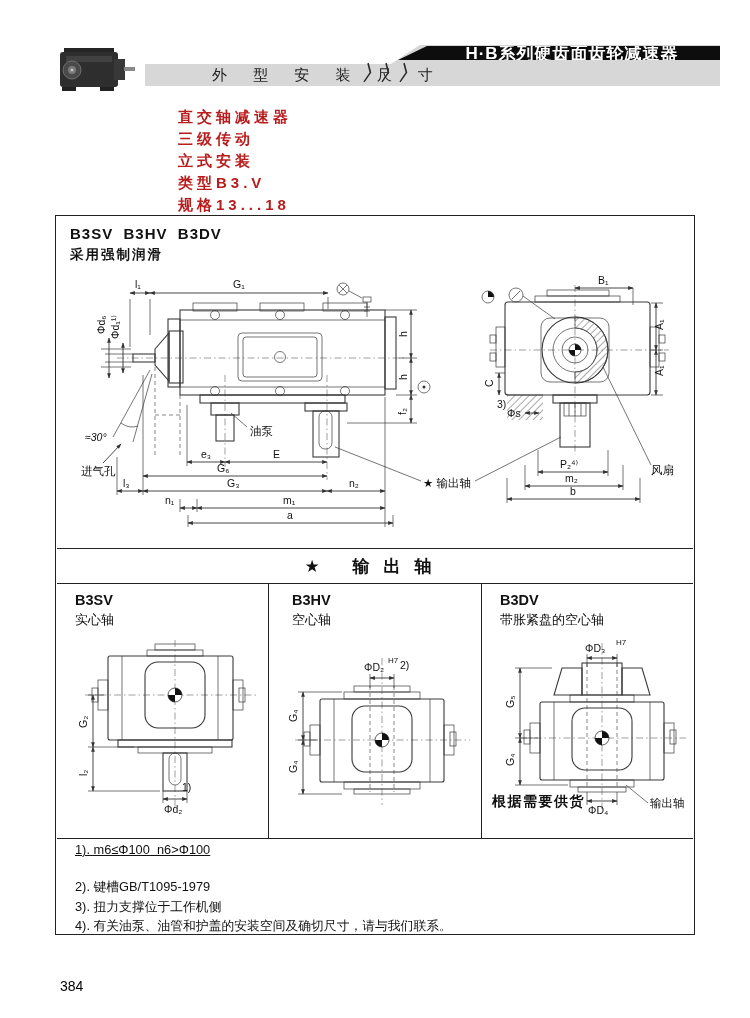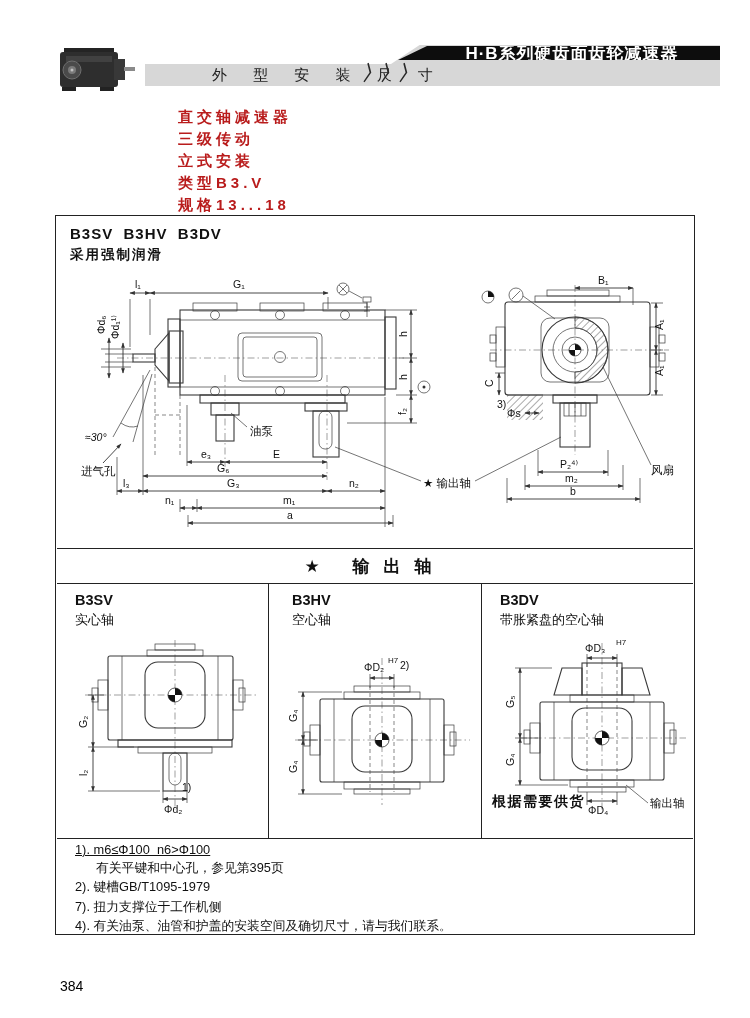--- a/index.html
+++ b/index.html
@@ -433,19 +433,18 @@
       <line class="dl" x1="97" y1="166" x2="127" y2="166" marker-start="url(#mD)" marker-end="url(#mD)"></line>
       <text class="d" x="98" y="179">ΦD₄</text>
       <line class="tl" x1="136" y1="150" x2="158" y2="168"></line>
       <text class="zh" x="160" y="172">输出轴</text>
     </g>
   </svg>
 
   <div class="abs colnote" style="left:492px;top:793px;">根据需要供货</div>
 
   <div class="abs fn" style="left:75px;top:842px;text-decoration:underline;">1). m6≤Φ100  n6&gt;Φ100</div>
-  <div class="abs fn" style="left:96px;top:860px;">有关平键和中心孔，参见第395页</div>
   <div class="abs fn" style="left:75px;top:879px;">2). 键槽GB/T1095-1979</div>
-  <div class="abs fn" style="left:75px;top:899px;">7). 扭力支撑位于工作机侧</div>
+  <div class="abs fn" style="left:75px;top:899px;">3). 扭力支撑位于工作机侧</div>
   <div class="abs fn" style="left:75px;top:918px;">4). 有关油泵、油管和护盖的安装空间及确切尺寸，请与我们联系。</div>
 
   <div class="abs pageno" style="left:60px;top:978px;">384</div>
 </div>
 
 </body></html>

